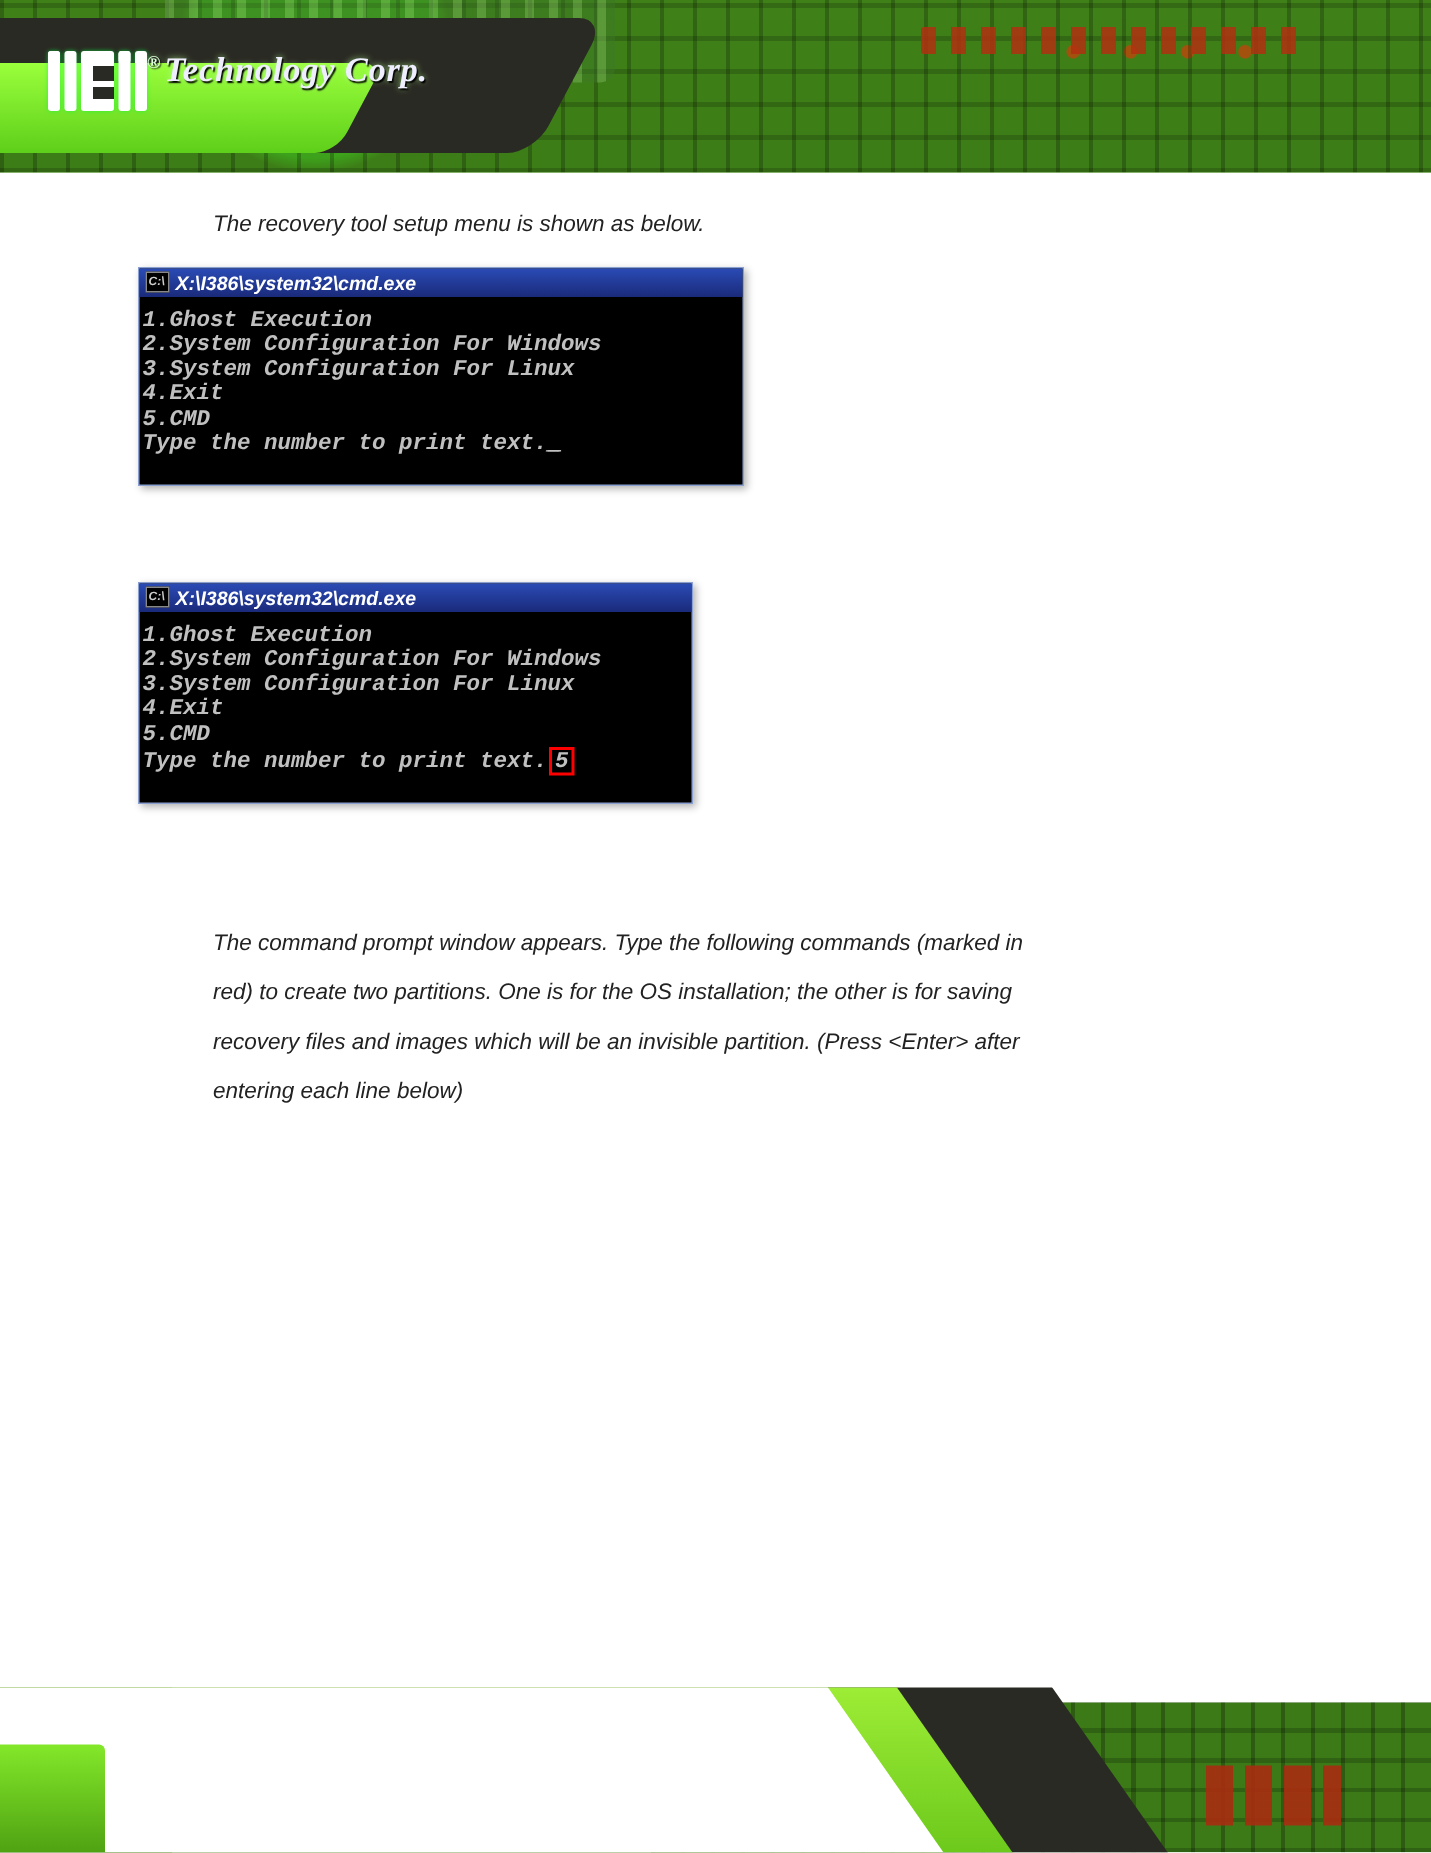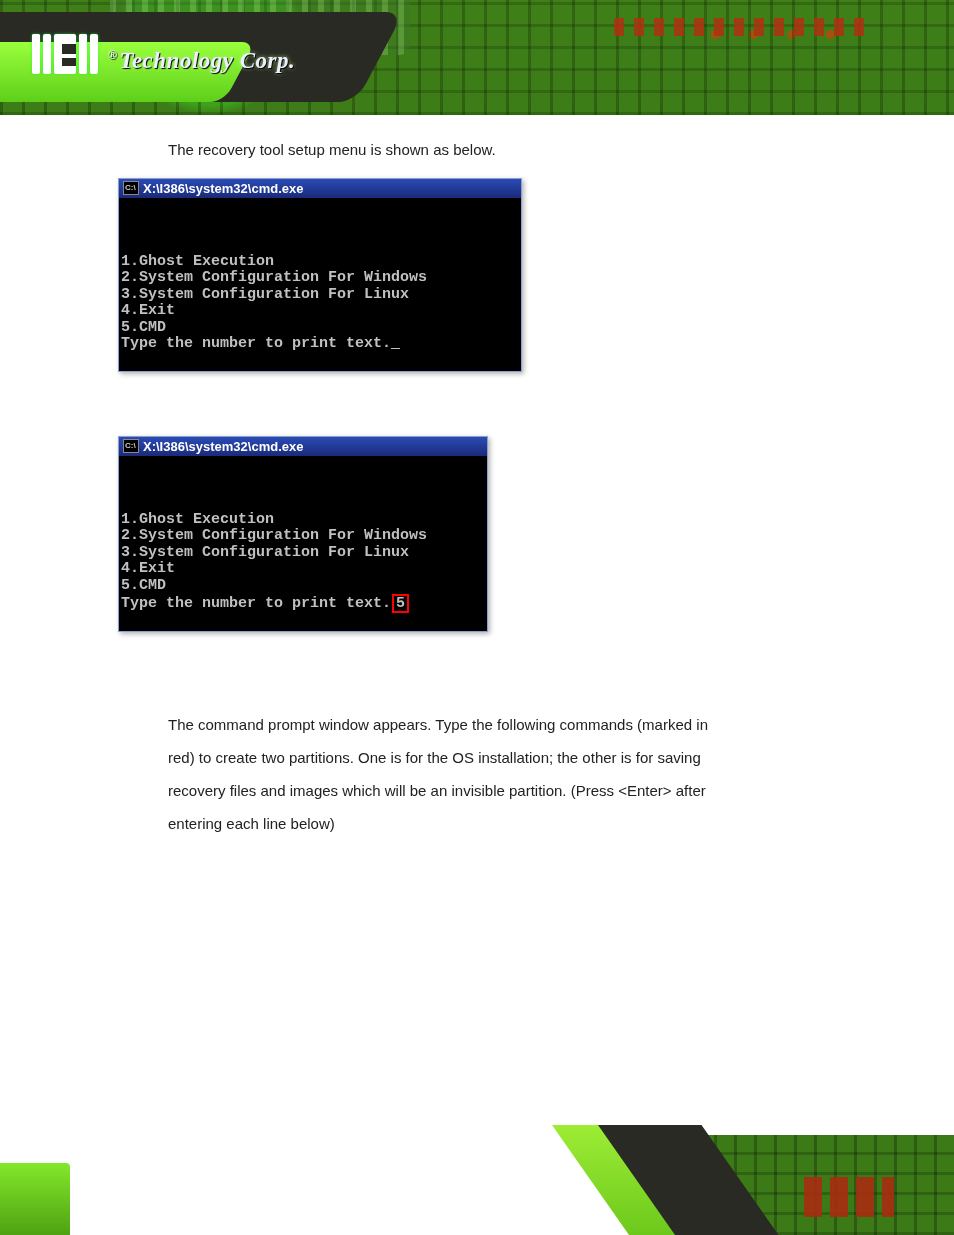--- a/index.html
+++ b/index.html
@@ -68,22 +68,21 @@
       width: 300px; height: 60px;
       background: linear-gradient(180deg, #9aff3c 0%, #5ecf1a 100%);
       transform: skewX(-28deg);
       border-top-right-radius: 14px;
       border-bottom-right-radius: 14px;
     }
     .logo-block {
       position: absolute;
       top: 34px; left: 32px;
       display: flex;
-      align-items: flex-end;
-      gap: 10px;
+      align-items: flex-start;
     }
     .iei {
       display: flex; gap: 3px;
     }
     .iei .bar {
       width: 8px; height: 40px; background: #fff; border-radius: 2px;
       box-shadow: 0 0 3px rgba(0,255,60,0.7);
     }
     .iei .bar.dot::before {
       content:""; display:block; width:8px; height:8px; background:#fff;
@@ -109,22 +108,23 @@
       white-space: nowrap;
     }
     .r-mark {
       font-size: 12px;
       color: #dfd;
       vertical-align: top;
       margin-right: 2px;
     }
 
     .content {
-      padding: 24px 60px 0 118px;
+      padding: 24px 60px 0 92px;
       width: 820px;
+      font-style: italic;
     }
     .content p {
       font-size: 15px;
       color: #222;
       line-height: 1.5;
       margin: 0 50px 16px 50px;
     }
     .content p.spaced {
       line-height: 2.2;
     }
@@ -161,21 +161,20 @@
       align-items: center;
       justify-content: flex-start;
       padding-left: 1px;
       line-height: 1;
     }
     .cmd-body {
       padding: 8px 4px 18px 2px;
       white-space: pre;
       line-height: 1.1;
       position: relative;
-      margin-top: 48px;
     }
     .cursor-underscore {
       text-decoration: underline;
     }
     .red-box {
       display: inline-block;
       border: 2px solid #ff0000;
       padding: 0 2px;
       color: #c0c0c0;
       line-height: 1;

